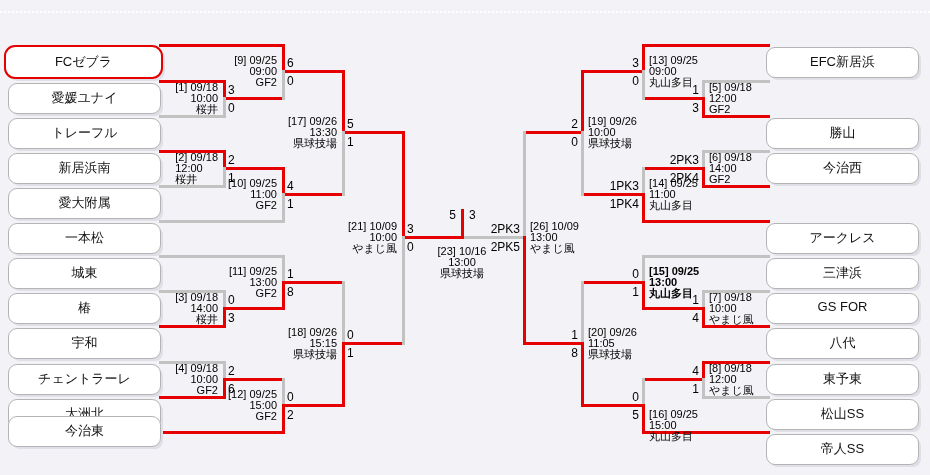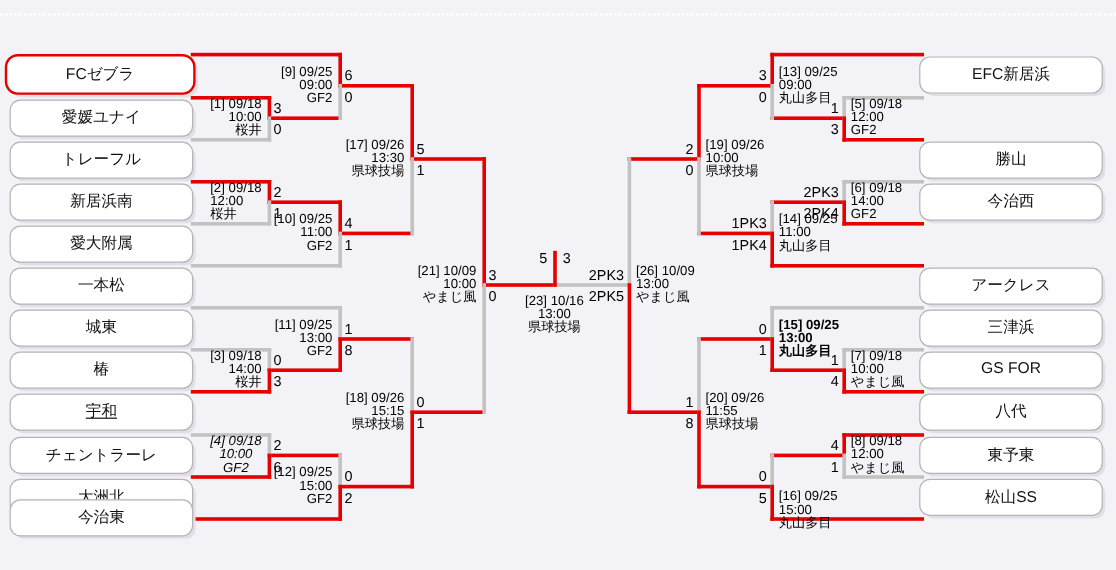--- a/index.html
+++ b/index.html
@@ -120,33 +120,34 @@
     <div class="vl" style="left: 523px; top: 236px; width: 3px; height: 109px; background: rgb(230, 0, 0);"></div>
     <div class="vl" style="left: 461px; top: 209px; width: 3px; height: 30px; background: rgb(230, 0, 0);"></div>
     <div class="box champ" style="left: 4px; top: 28px; border-color: rgb(230, 0, 0);"><span>FCゼブラ</span></div>
     <div class="box" style="left: 8px; top: 66px;"><span>愛媛ユナイ</span></div>
     <div class="box" style="left: 8px; top: 101px;"><span>トレーフル</span></div>
     <div class="box" style="left: 8px; top: 136px;"><span>新居浜南</span></div>
     <div class="box" style="left: 8px; top: 171px;"><span>愛大附属</span></div>
     <div class="box" style="left: 8px; top: 206px;"><span>一本松</span></div>
     <div class="box" style="left: 8px; top: 241px;"><span>城東</span></div>
     <div class="box" style="left: 8px; top: 276px;"><span>椿</span></div>
-    <div class="box" style="left: 8px; top: 311px; text-decoration: underline;"><span>宇和</span></div>
+    <div class="box" style="left: 8px; top: 311px;"><span>宇和</span></div>
     <div class="box" style="left: 8px; top: 347px;"><span>チェントラーレ</span></div>
     <div class="box" style="left: 8px; top: 382px;"><span>大洲北</span></div>
     <div class="box" style="left: 8px; top: 399px;"><span>今治東</span></div>
     <div class="box" style="left: 766px; top: 30px;"><span>EFC新居浜</span></div>
     <div class="box" style="left: 766px; top: 101px;"><span>勝山</span></div>
     <div class="box" style="left: 766px; top: 136px;"><span>今治西</span></div>
     <div class="box" style="left: 766px; top: 206px;"><span>アークレス</span></div>
     <div class="box" style="left: 766px; top: 241px;"><span>三津浜</span></div>
     <div class="box" style="left: 766px; top: 276px;"><span>GS FOR</span></div>
     <div class="box" style="left: 766px; top: 311px;"><span>八代</span></div>
     <div class="box" style="left: 766px; top: 347px;"><span>東予東</span></div>
     <div class="box" style="left: 766px; top: 382px;"><span>松山SS</span></div>
+    <div class="box" style="left: 766px; top: 417px;"><span>帝人SS</span></div>
     <div class="mlabel" style="right: 712px; top: 82px; text-align: right;">
       <div><span>[1]</span>&nbsp;<span>09/18</span></div>
       <div>10:00</div>
       <div>桜井</div>
     </div>
     <div class="score" style="left: 228px; top: 84px;">3</div>
     <div class="score" style="left: 228px; top: 102px;">0</div>
     <div class="mlabel" style="right: 712px; top: 152px; ">
       <div><span>[2]</span>&nbsp;<span>09/18</span></div>
       <div>12:00</div>
@@ -154,21 +155,21 @@
     </div>
     <div class="score" style="left: 228px; top: 154px;">2</div>
     <div class="score" style="left: 228px; top: 172px;">1</div>
     <div class="mlabel" style="right: 712px; top: 292px; text-align: right;">
       <div><span>[3]</span>&nbsp;<span>09/18</span></div>
       <div>14:00</div>
       <div>桜井</div>
     </div>
     <div class="score" style="left: 228px; top: 294px;">0</div>
     <div class="score" style="left: 228px; top: 312px;">3</div>
-    <div class="mlabel" style="right: 712px; top: 363px; text-align: center; font-style: italic;">
+    <div class="mlabel" style="right: 712px; top: 363px; text-align: right;">
       <div><span>[4]</span>&nbsp;<span>09/18</span></div>
       <div>10:00</div>
       <div>GF2</div>
     </div>
     <div class="score" style="left: 228px; top: 365px;">2</div>
     <div class="score" style="left: 228px; top: 383px;">6</div>
     <div class="mlabel" style="left: 709px; top: 82px; text-align: left;">
       <div><span>[5]</span>&nbsp;<span>09/18</span></div>
       <div>12:00</div>
       <div>GF2</div>
@@ -268,21 +269,21 @@
     <div class="score" style="left: 347px; top: 347px;">1</div>
     <div class="mlabel" style="left: 588px; top: 116px; text-align: left;">
       <div><span>[19]</span>&nbsp;<span>09/26</span></div>
       <div>10:00</div>
       <div>県球技場</div>
     </div>
     <div class="score" style="left: 518px; width: 60px; text-align: right; top: 118px;">2</div>
     <div class="score" style="left: 518px; width: 60px; text-align: right; top: 136px;">0</div>
     <div class="mlabel" style="left: 588px; top: 327px; text-align: left;">
       <div><span>[20]</span>&nbsp;<span>09/26</span></div>
-      <div>11:55</div>
+      <div>11:05</div>
       <div>県球技場</div>
     </div>
     <div class="score" style="left: 518px; width: 60px; text-align: right; top: 329px;">1</div>
     <div class="score" style="left: 518px; width: 60px; text-align: right; top: 347px;">8</div>
     <div class="mlabel" style="right: 533px; top: 221px; text-align: right;">
       <div><span>[21]</span>&nbsp;<span>10/09</span></div>
       <div>10:00</div>
       <div>やまじ風</div>
     </div>
     <div class="score" style="left: 407px; top: 223px;">3</div>

